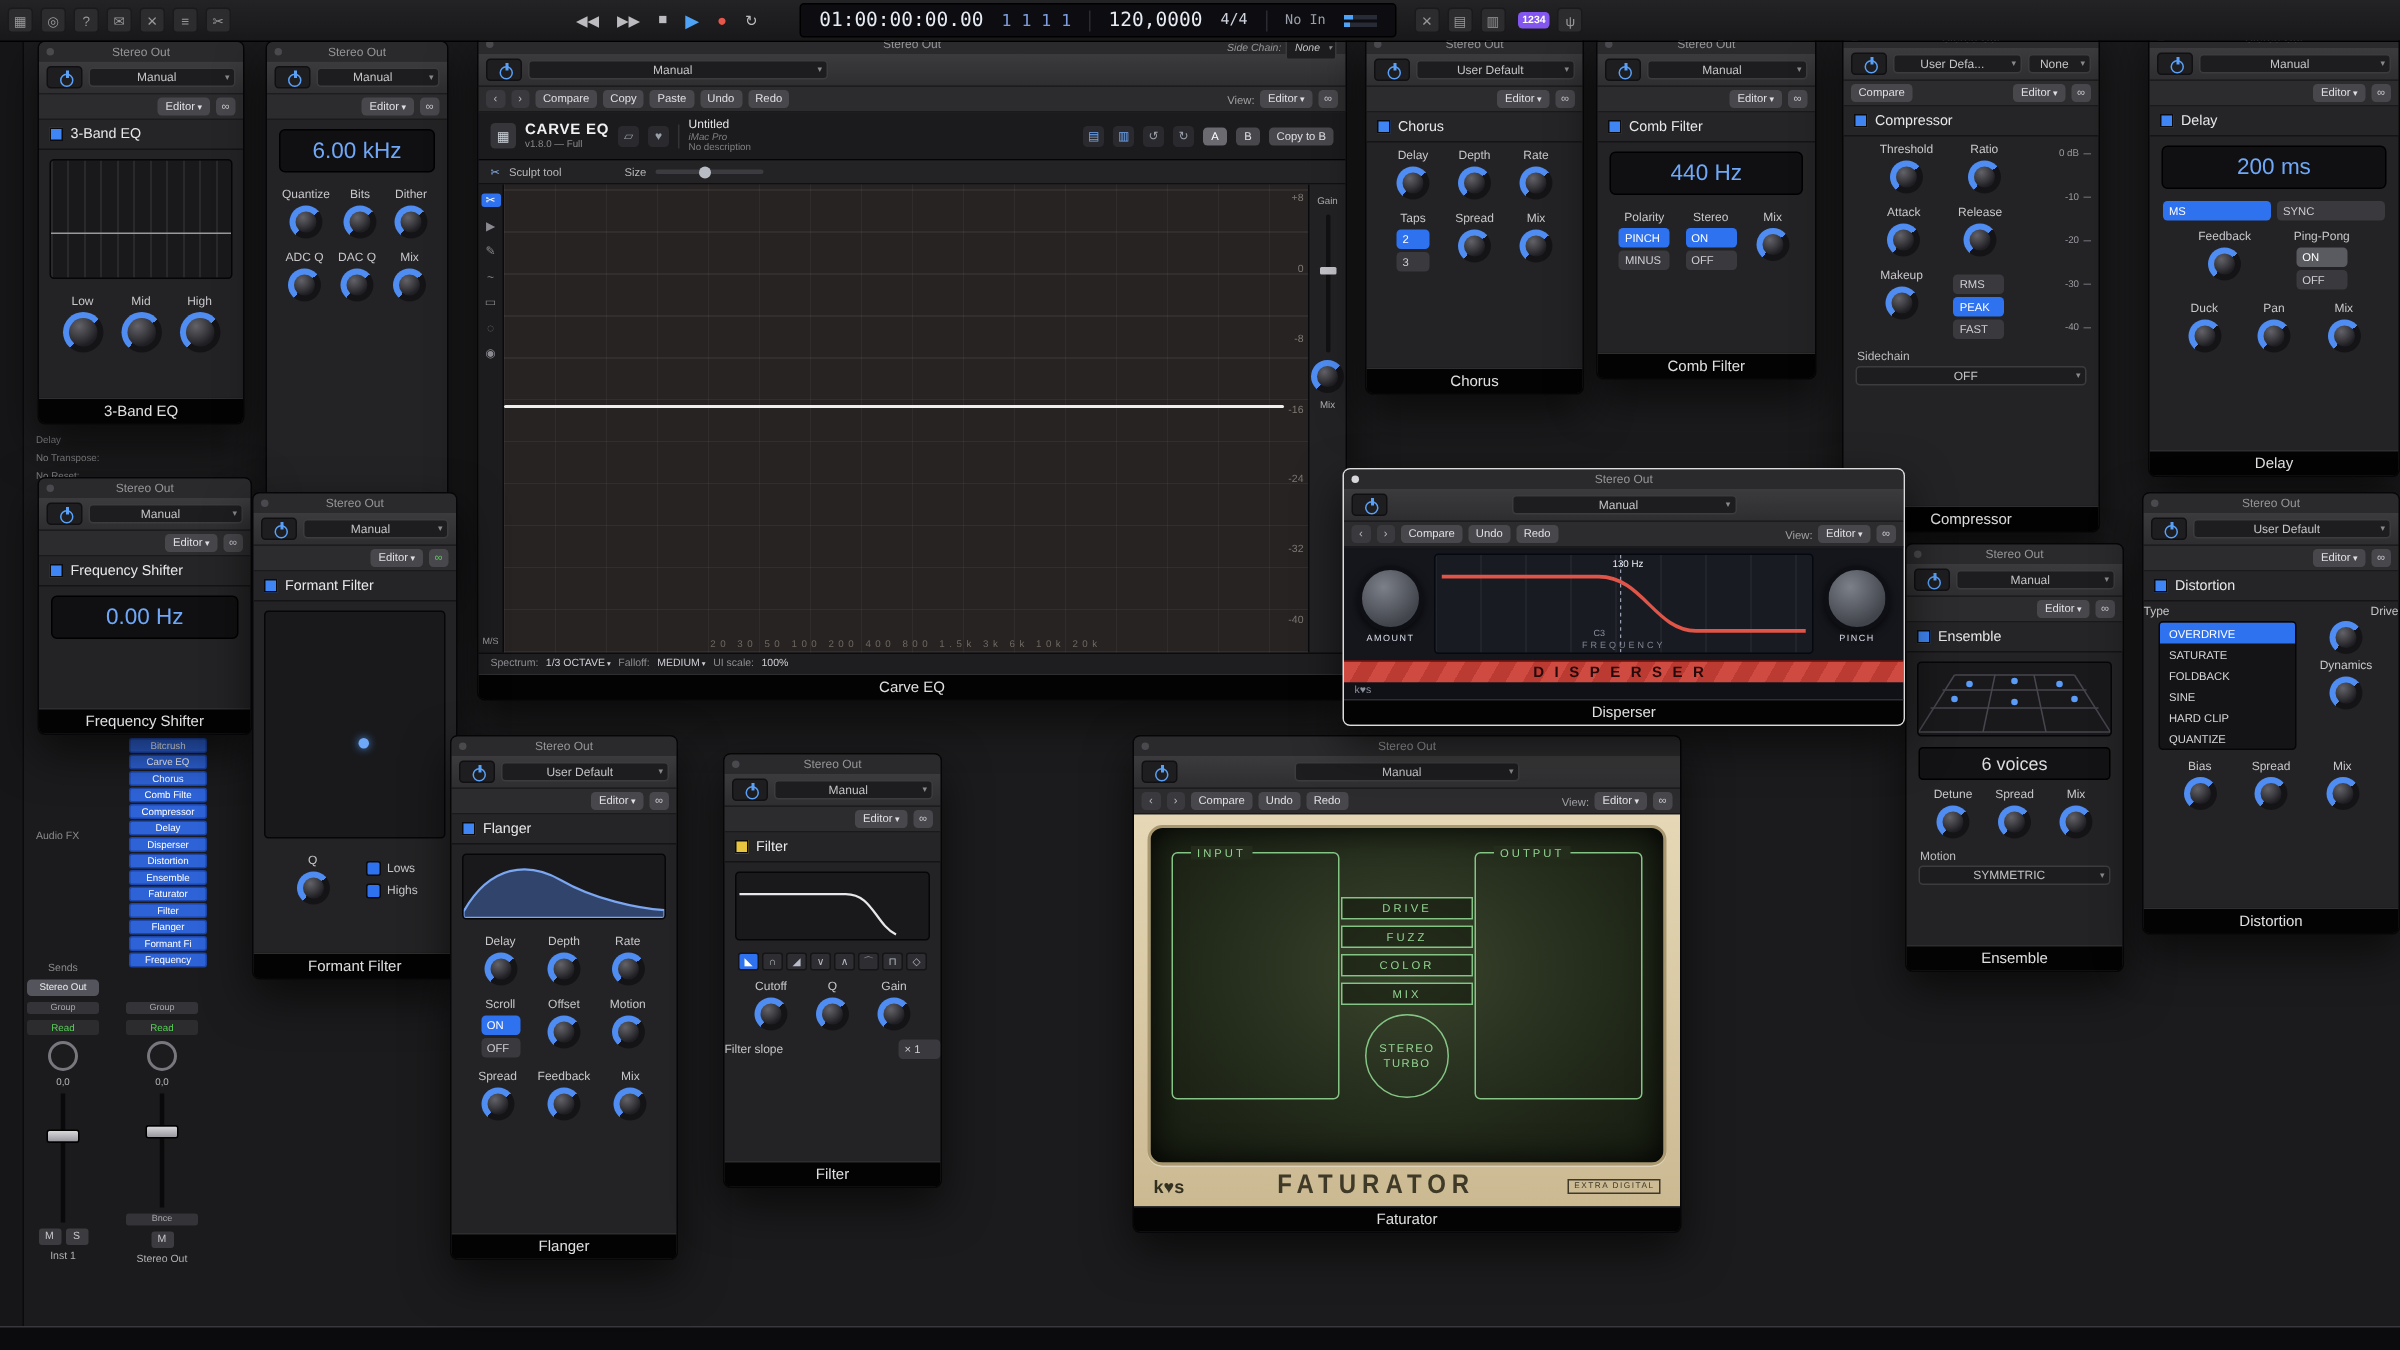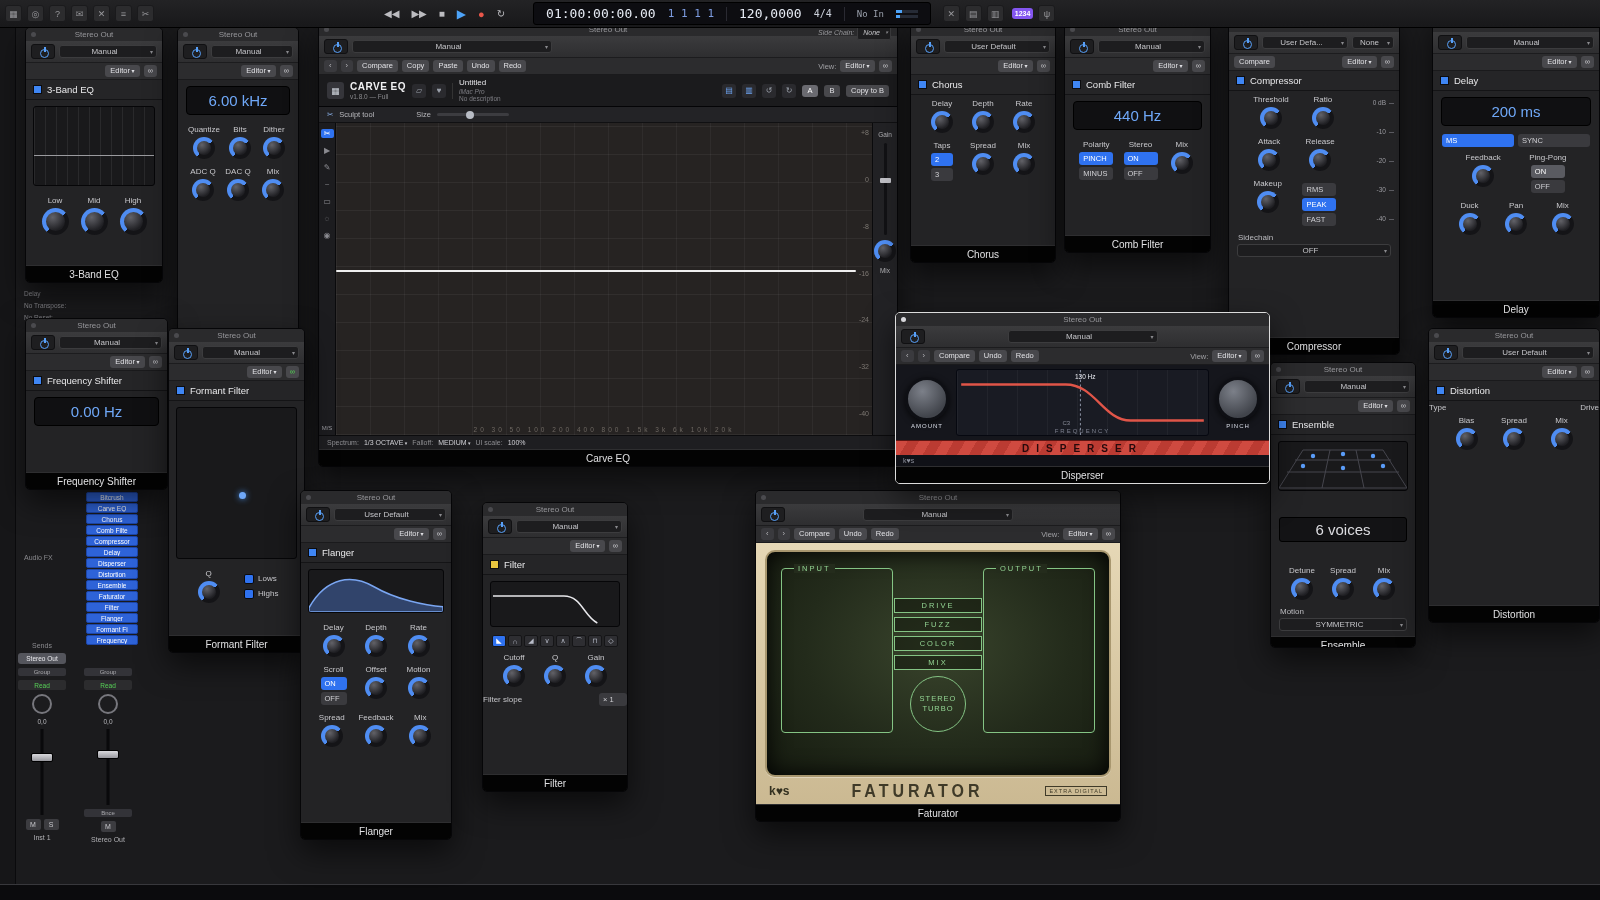--- a/index.html
+++ b/index.html
@@ -59,21 +59,21 @@
 .chip.lnk{padding:0 4px;color:#c8c8cc}
 .chip.lnk.grn{color:#52d052}
 .chip.dim{background:#3a3a3e;color:#b8b8bc}
 .chip.on2{background:#6a6a70;color:#fff}
 .vlab{font-size:7.5px;color:#a0a0a4}
 .trow{display:flex;align-items:center;gap:5px;padding:4px 7px;background:#252527;border-bottom:1px solid #141416;flex:none}
 .sq{width:9px;height:9px;background:#3f86f4;border:1px solid #0c0c0e;flex:none}
 .sq.yel{background:#e8c53f}
 .ttl{font-size:9.5px;color:#e8e8ea;white-space:nowrap}
 .vbox{margin:6px 8px;background:#101012;border:1px solid #000;border-radius:4px;color:#6fa8f8;font-size:15px;text-align:center;padding:5px 0;flex:none}
-.vbox2{margin:20px 8px;background:#131315;border:1px solid #000;border-radius:3px;color:#dcdce0;font-size:15px;text-align:center;padding:3px 0;flex:none}
+.vbox2{margin:1px 8px;background:#131315;border:1px solid #000;border-radius:3px;color:#dcdce0;font-size:12px;text-align:center;padding:3px 0;flex:none}
 .krow{display:flex;justify-content:space-evenly;align-items:flex-start;padding:4px 4px;flex:none}
 .kc{display:flex;flex-direction:column;align-items:center;gap:3px;min-width:28px}
 .kl{font-size:8px;color:#c8c8cc;white-space:nowrap}
 .knob{width:27px;height:27px;border-radius:50%;background:conic-gradient(from 220deg,#4f8df2 0 190deg,#141417 190deg 360deg);position:relative;flex:none}
 .knob::after{content:"";position:absolute;inset:4px;border-radius:50%;background:radial-gradient(circle at 35% 28%,#626268,#1f1f23 72%)}
 .knob.sm{width:22px;height:22px}
 .tb{min-width:34px;text-align:left;background:#3a3a3e;border-radius:3px;color:#d0d0d4;font-size:7.5px;padding:2px 4px}
 .tb.on{background:#2f72f0;color:#fff}
 .tb.lt{background:#5a5b61;color:#fff}
 .tstack{display:flex;flex-direction:column;gap:2px;align-items:center}
@@ -930,20 +930,35 @@
       <span class="chip lnk">∞</span>
     </div>
   <div class="trow">
       <span class="sq"></span>
       <span class="ttl">Distortion</span>
     </div>
   <div class="labrow">
       <span>Type</span>
       <span>Drive</span>
     </div>
+  <div class="drow">
+    <div class="typelist">
+      <div class="ti on">OVERDRIVE</div>
+      <div class="ti">SATURATE</div>
+      <div class="ti">FOLDBACK</div>
+      <div class="ti">SINE</div>
+      <div class="ti">HARD CLIP</div>
+      <div class="ti">QUANTIZE</div>
+    </div>
+    <div class="rcol">
+      <span class="knob sm"></span>
+      <span class="kl">Dynamics</span>
+      <span class="knob sm"></span>
+    </div>
+  </div>
   <div class="krow">
     <span class="kc">
         <span class="kl">Bias</span>
         <span class="knob sm"></span>
       </span>
     <span class="kc">
         <span class="kl">Spread</span>
         <span class="knob sm"></span>
       </span>
     <span class="kc">

